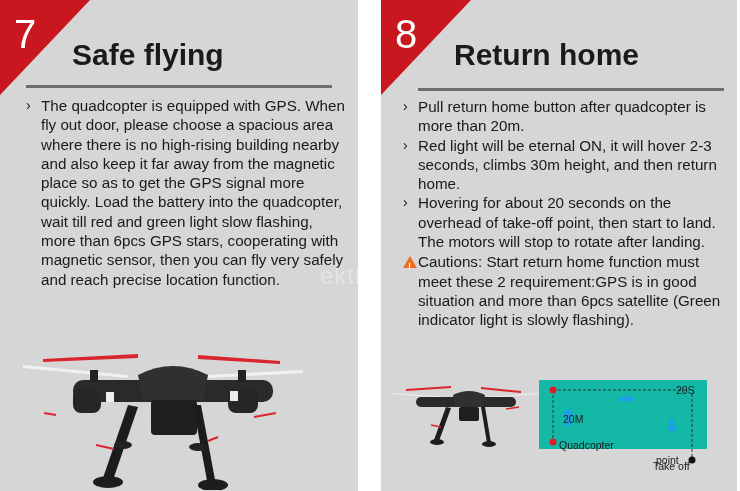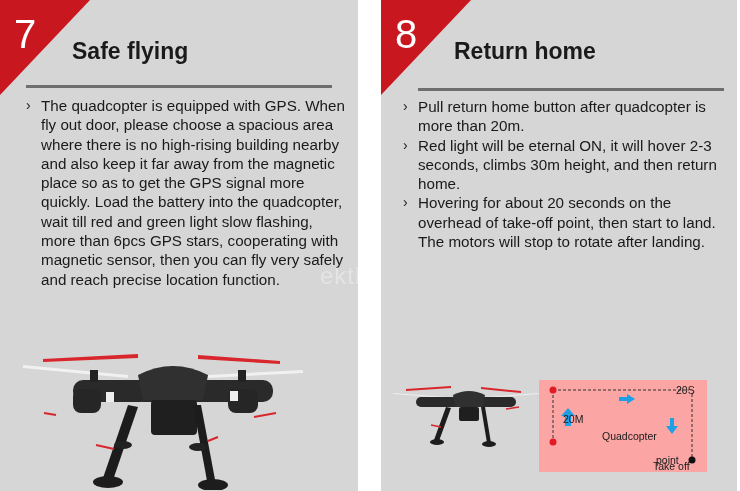--- a/index.html
+++ b/index.html
@@ -4,36 +4,36 @@
 <style>
   html, body { margin:0; padding:0; }
   body { width:740px; height:491px; background:#ffffff; position:relative; overflow:hidden;
          font-family:"Liberation Sans", sans-serif; }
   .panel { position:absolute; top:0; height:491px; background:#d6d6d6; overflow:hidden; }
   #panel-7 { left:0; width:358px; }
   #panel-8 { left:381px; width:356px; }
   .tri { position:absolute; left:0; top:0; width:0; height:0;
          border-top:95px solid #c8171e; border-right:90px solid transparent; }
   .num { position:absolute; left:14px; top:14px; color:#ffffff; font-size:40px; line-height:40px; font-weight:normal; }
-  .title { position:absolute; left:72px; top:38px; font-size:23px; font-weight:bold; color:#1a1a1a; }
+  .title { position:absolute; left:72px; top:38px; font-size:30px; font-weight:bold; color:#1a1a1a; }
   #panel-8 .title { left:73px;text-align:center; }
   .rule { position:absolute; height:3px; background:#6e6e6e; }
   #panel-7 .rule { left:26px; top:85px; width:306px; }
   #panel-8 .rule { left:37px; top:88px; width:306px; }
   .body { position:absolute; font-size:15.2px; line-height:19.3px; color:#1a1a1a; }
   #panel-7 .body { left:26px; top:96px; width:325px; }
   #panel-8 .body { left:22px; top:97px; width:330px; }
   .item { position:relative; padding-left:15px; margin:0; }
   .item .bullet { position:absolute; left:0; top:0; font-size:14px; }
   .caution .bullet { top:2px; }
   .warn { display:inline-block; width:0; height:0; border-left:7px solid transparent; border-right:7px solid transparent;
           border-bottom:12px solid #f26b1d; position:relative; }
   .warn::after { content:"!"; position:absolute; left:-2px; top:1px; font-size:9px; color:#fff; font-weight:bold; }
   .drone { position:absolute; }
-  .diagram { position:absolute; left:158px; top:380px; width:168px; height:92px; background:#fca5a5; }
+  .diagram { position:absolute; left:158px; top:380px; width:168px; height:69px; background:#14b8a6; }
   .diagram .lbl { position:absolute; font-size:10.5px; color:#1a1a1a; line-height:12px; }
   .watermark { position:absolute; left:320px; top:262px; font-size:24px; color:rgba(255,255,255,0.35); letter-spacing:1px; }
 </style>
 </head>
 <body>
 
 <div class="panel" id="panel-7">
   <div class="tri"></div>
   <div class="num">7</div>
   <div class="title">Safe flying</div>
@@ -86,20 +86,24 @@
       <span>Pull return home button after quadcopter is more than 20m.</span>
     </p>
     <p class="item">
       <span class="bullet">›</span>
       <span>Red light will be eternal ON, it will hover 2-3 seconds, climbs 30m height, and then return home.</span>
     </p>
     <p class="item">
       <span class="bullet">›</span>
       <span>Hovering for about 20 seconds on the overhead of take-off point, then start to land. The motors will stop to rotate after landing.</span>
     </p>
+    <p class="item caution" style="margin-top:1px;">
+      <span class="bullet"><span class="warn"></span></span>
+      <span>Cautions:  Start return home function must meet these 2 requirement:GPS is in good situation and more than 6pcs satellite (Green indicator light is slowly flashing).</span>
+    </p>
   </div>
 
   <svg class="drone" style="left:10px;top:383px;" width="150" height="65" viewBox="0 0 150 65">
     <path d="M15 6 L60 3 L60 5 L15 8 Z" fill="#d9262c"></path>
     <path d="M90 4 L130 8 L130 10 L90 6 Z" fill="#d9262c"></path>
     <path d="M2 10 L55 14 L55 15 L2 11 Z" fill="#eee"></path>
     <path d="M95 14 L148 10 L148 11 L95 15 Z" fill="#eee"></path>
     <rect x="25" y="14" width="100" height="10" rx="5" fill="#2a2a2a"></rect>
     <path d="M62 12 Q78 4 94 12 L92 24 L64 24 Z" fill="#303030"></path>
     <rect x="68" y="24" width="20" height="14" rx="2" fill="#1f1f1f"></rect>
@@ -119,19 +123,19 @@
       <circle cx="14" cy="10" r="3.5" fill="#e01b24"></circle>
       <circle cx="14" cy="62" r="3.5" fill="#e01b24"></circle>
       <circle cx="153" cy="80" r="3.5" fill="#111"></circle>
 
       <path d="M26 46 L26 36 L22 36 L29 28 L36 36 L32 36 L32 46 Z" fill="#1ea0e6"></path>
       <path d="M80 17 L88 17 L88 14 L96 19 L88 24 L88 21 L80 21 Z" fill="#1ea0e6"></path>
       <path d="M131 38 L135 38 L135 46 L139 46 L133 54 L127 46 L131 46 Z" fill="#1ea0e6"></path>
     </svg>
     <span class="lbl" style="left:137px;top:4px;">20S</span>
     <span class="lbl" style="left:24px;top:33px;">20M</span>
-    <span class="lbl" style="left:20px;top:50px;margin-left:43px;">Quadcopter</span>
+    <span class="lbl" style="left:20px;top:59px;">Quadcopter</span>
     <span class="lbl" style="left:114px;top:80px;">Take off</span>
     <span class="lbl" style="left:117px;top:74px;">point</span>
   </div>
 </div>
 
 <div class="watermark">ektbu</div>
 
 </body></html>

